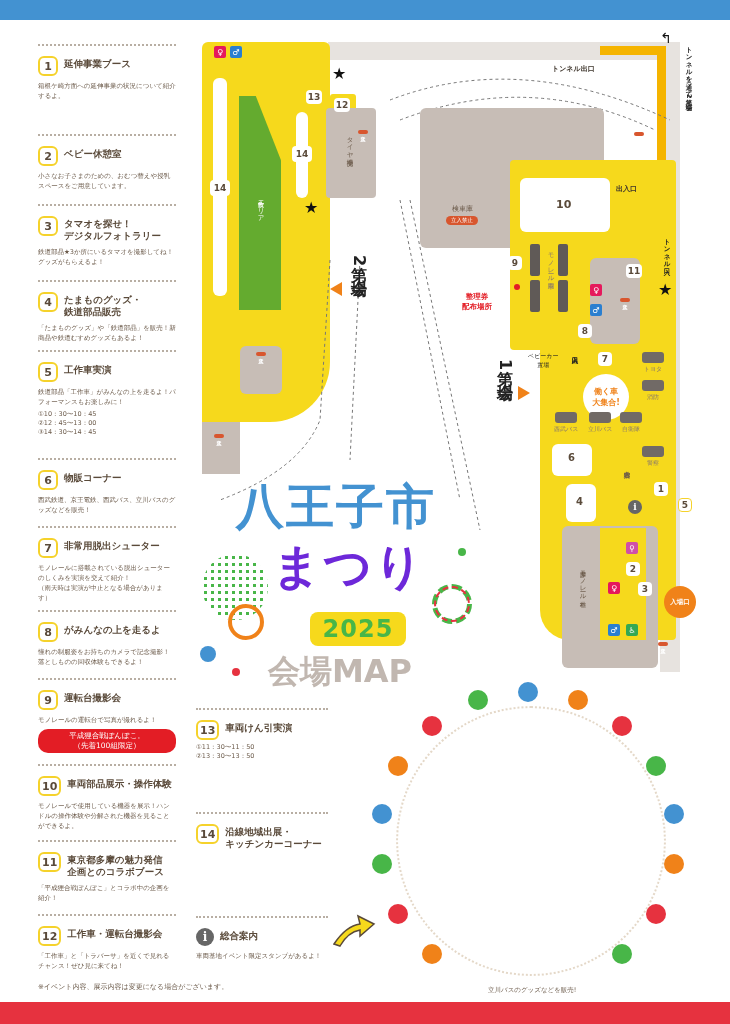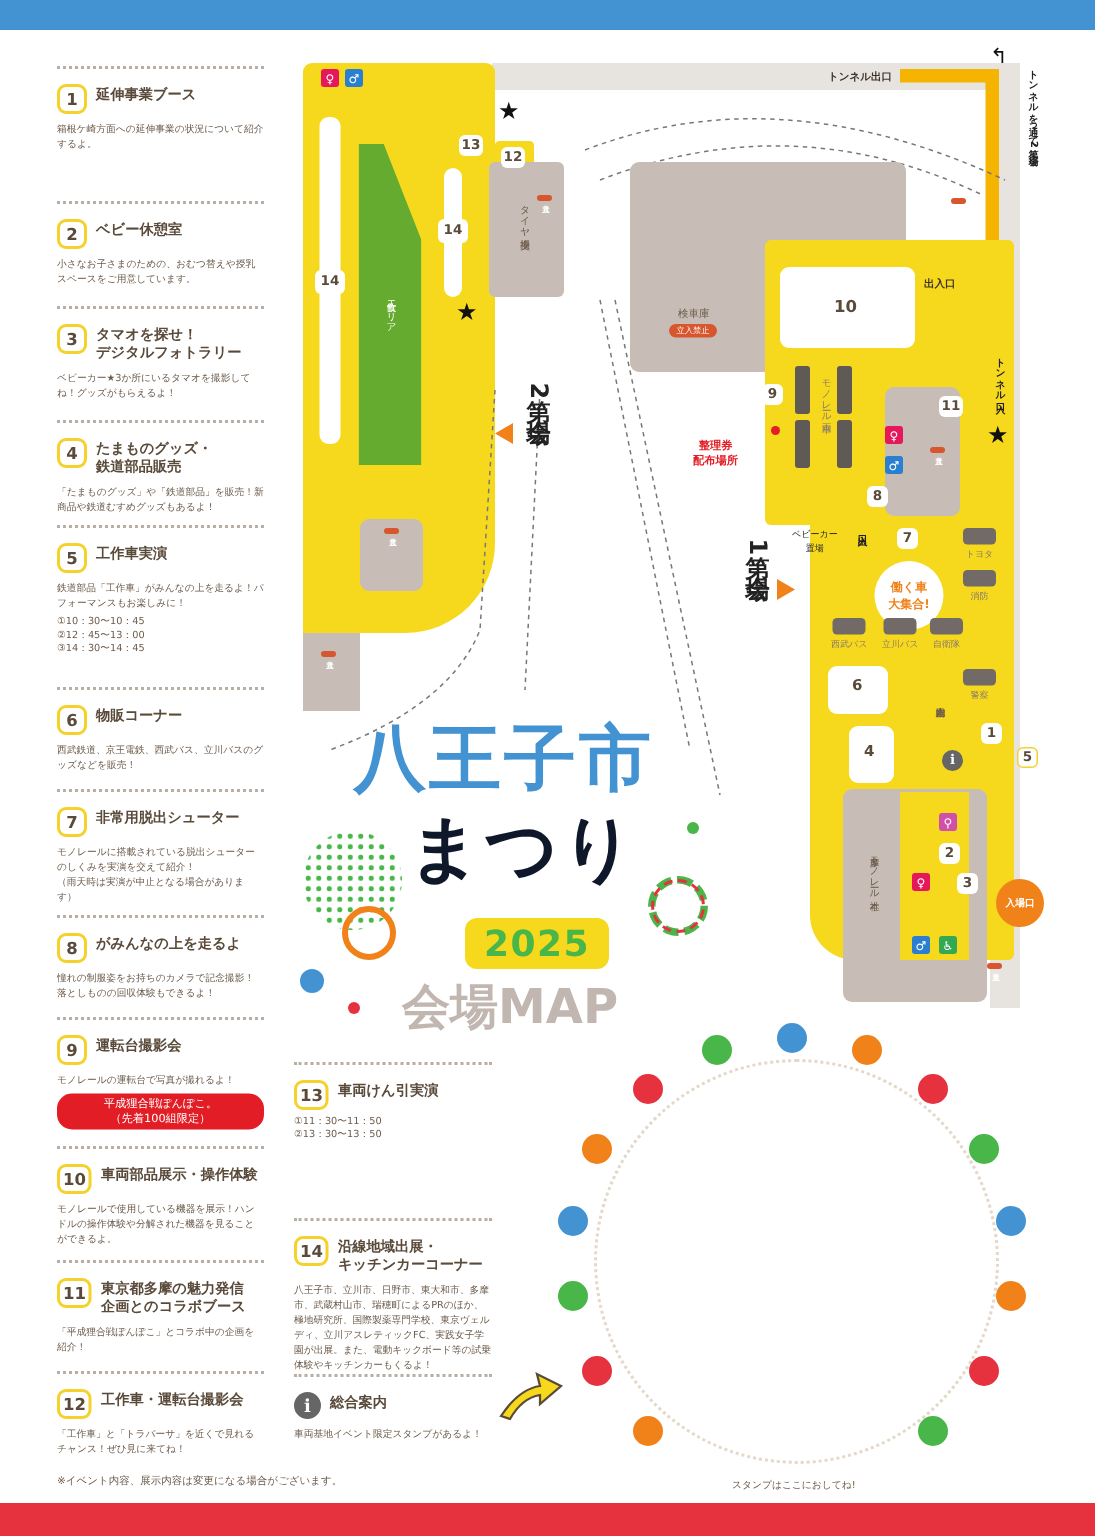--- a/index.html
+++ b/index.html
@@ -58,21 +58,21 @@
         <span class="title">ベビー休憩室</span>
       </div>
     <div class="desc">小さなお子さまのための、おむつ替えや授乳スペースをご用意しています。</div>
   </div>
   <div class="item" style="height:76px">
     <div class="item-head">
         <span class="num">3</span>
         <span class="title">タマオを探せ！
 デジタルフォトラリー</span>
       </div>
-    <div class="desc">ベビーカー★3か所にいるタマオを撮影してね！グッズがもらえるよ！</div>
+    <div class="desc">鉄道部品★3か所にいるタマオを撮影してね！グッズがもらえるよ！</div>
   </div>
   <div class="item" style="height:70px">
     <div class="item-head">
         <span class="num">4</span>
         <span class="title">たまものグッズ・
 鉄道部品販売</span>
       </div>
     <div class="desc">「たまものグッズ」や「鉄道部品」を販売！新商品や鉄道むすめグッズもあるよ！</div>
   </div>
   <div class="item" style="height:108px">
@@ -148,40 +148,39 @@
       </div>
     <div class="times">①11：30〜11：50
 ②13：30〜13：50</div>
   </div>
   <div class="item" style="height:104px">
     <div class="item-head">
         <span class="num">14</span>
         <span class="title">沿線地域出展・
 キッチンカーコーナー</span>
       </div>
-    <div class="desc">八王子市、立川市、日野市、東大和市、多摩市、武蔵村山市、瑞穂町によるPRのほか、極地研究所、国際製薬専門学校、東京ヴェルディ、立川アスレティックFC、実践女子学園が出展。また、電動キックボード等の試乗体験やキッチンカーもくるよ！</div>
   </div>
   <div class="item" style="height:50px">
     <div class="item-head">
         <span class="info-ico">i</span>
         <span class="title">総合案内</span>
       </div>
     <div class="desc">車両基地イベント限定スタンプがあるよ！</div>
   </div>
 </div>
 
 <div class="note">※イベント内容、展示内容は変更になる場合がございます。</div>
 
 <div>
 
   <div class="abs lgray" style="left:328px;top:42px;width:352px;height:18px"></div>
   <div class="abs lgray" style="left:660px;top:42px;width:20px;height:630px"></div>
   <div class="abs" style="left:600px;top:46px;width:66px;height:9px;background:#f5b400"></div>
   <div class="abs" style="left:657px;top:46px;width:9px;height:180px;background:#f5b400"></div>
-  <div class="abs lbl" style="left:552px;top:46px;font-weight:bold">トンネル出口</div>
+  <div class="abs lbl" style="left:552px;top:64px;font-weight:bold">トンネル出口</div>
   <div class="abs vsmall" style="left:684px;top:42px;font-weight:bold">トンネルを通って第2会場へ</div>
   <div class="abs" style="left:660px;top:30px;font-size:14px;color:#111">↰</div>
 
   <div class="abs yel" style="left:202px;top:42px;width:128px;height:380px;border-radius:6px 6px 60px 0"></div>
   <div class="abs gray" style="left:202px;top:422px;width:38px;height:52px"></div>
   <div class="abs noentry" style="left:214px;top:434px">立入禁止</div>
   <div class="abs wc" style="left:214px;top:46px;background:#e5185c">♀</div>
   <div class="abs wc" style="left:230px;top:46px;background:#2a7fd0">♂</div>
   <div class="abs wbar" style="left:213px;top:78px;width:14px;height:218px"></div>
   <div class="abs nobadge" style="left:210px;top:180px;width:20px;height:16px">14</div>
@@ -285,21 +284,21 @@
 </div>
 
 <div>
   <div class="abs" style="left:202px;top:554px;width:66px;height:66px;border-radius:50%;background:radial-gradient(circle,#48b648 1.5px,transparent 2px) 0 0/7px 7px"></div>
   <div class="abs" style="left:228px;top:604px;width:36px;height:36px;border-radius:50%;border:4px solid #f08219"></div>
   <div class="abs" style="left:200px;top:646px;width:16px;height:16px;border-radius:50%;background:#4392d1"></div>
   <div class="abs" style="left:232px;top:668px;width:8px;height:8px;border-radius:50%;background:#e6323f"></div>
   <div class="abs" style="left:458px;top:548px;width:8px;height:8px;border-radius:50%;background:#48b648"></div>
   <div class="abs" style="left:432px;top:584px;width:40px;height:40px;border-radius:50%;border:5px dashed #48b648;outline:2px dashed #e6323f;outline-offset:-4px"></div>
   <div class="abs logo-line" style="left:236px;top:480px;color:#4392d1">八王子市</div>
-  <div class="abs logo-line" style="left:272px;top:540px;color:#0f172a">まつり</div>
+  <div class="abs logo-line" style="left:272px;top:540px;color:#6d28d9">まつり</div>
   <div class="abs" style="left:310px;top:612px;width:96px;height:34px;background:#f6d91c;border-radius:8px;display:flex;align-items:center;justify-content:center;font-size:24px;font-weight:bold;color:#48b648;letter-spacing:1px">
       <span>2025</span>
     </div>
   <div class="abs" style="left:268px;top:650px;font-size:32px;font-weight:bold;color:#c1b7b0">会場MAP</div>
 </div>
 
 <div>
   <div class="abs" style="left:396px;top:706px;width:270px;height:270px;border-radius:50%;border:2px dotted #e4d8c8"></div>
   <div class="dot" style="left:518px;top:682px;background:#4392d1"></div>
   <div class="dot" style="left:468px;top:690px;background:#48b648"></div>
@@ -313,15 +312,15 @@
   <div class="dot" style="left:372px;top:854px;background:#48b648"></div>
   <div class="dot" style="left:664px;top:854px;background:#f08219"></div>
   <div class="dot" style="left:388px;top:904px;background:#e6323f"></div>
   <div class="dot" style="left:646px;top:904px;background:#e6323f"></div>
   <div class="dot" style="left:422px;top:944px;background:#f08219"></div>
   <div class="dot" style="left:612px;top:944px;background:#48b648"></div>
   <svg class="abs" style="left:330px;top:908px" width="48" height="40">
     <path d="M4 36 Q16 18 30 16 L28 8 L44 16 L30 28 L30 22 Q18 24 10 38 Z" fill="#f6d91c" stroke="#5a4a3a" stroke-width="1.5"></path>
   </svg>
 </div>
-<div class="stamp-note">スタンプはここにおしてね!</div>
+<div class="stamp-note">立川バスのグッズなどを販売!</div>
 
 <div class="botbar"></div>
 
 </body></html>

